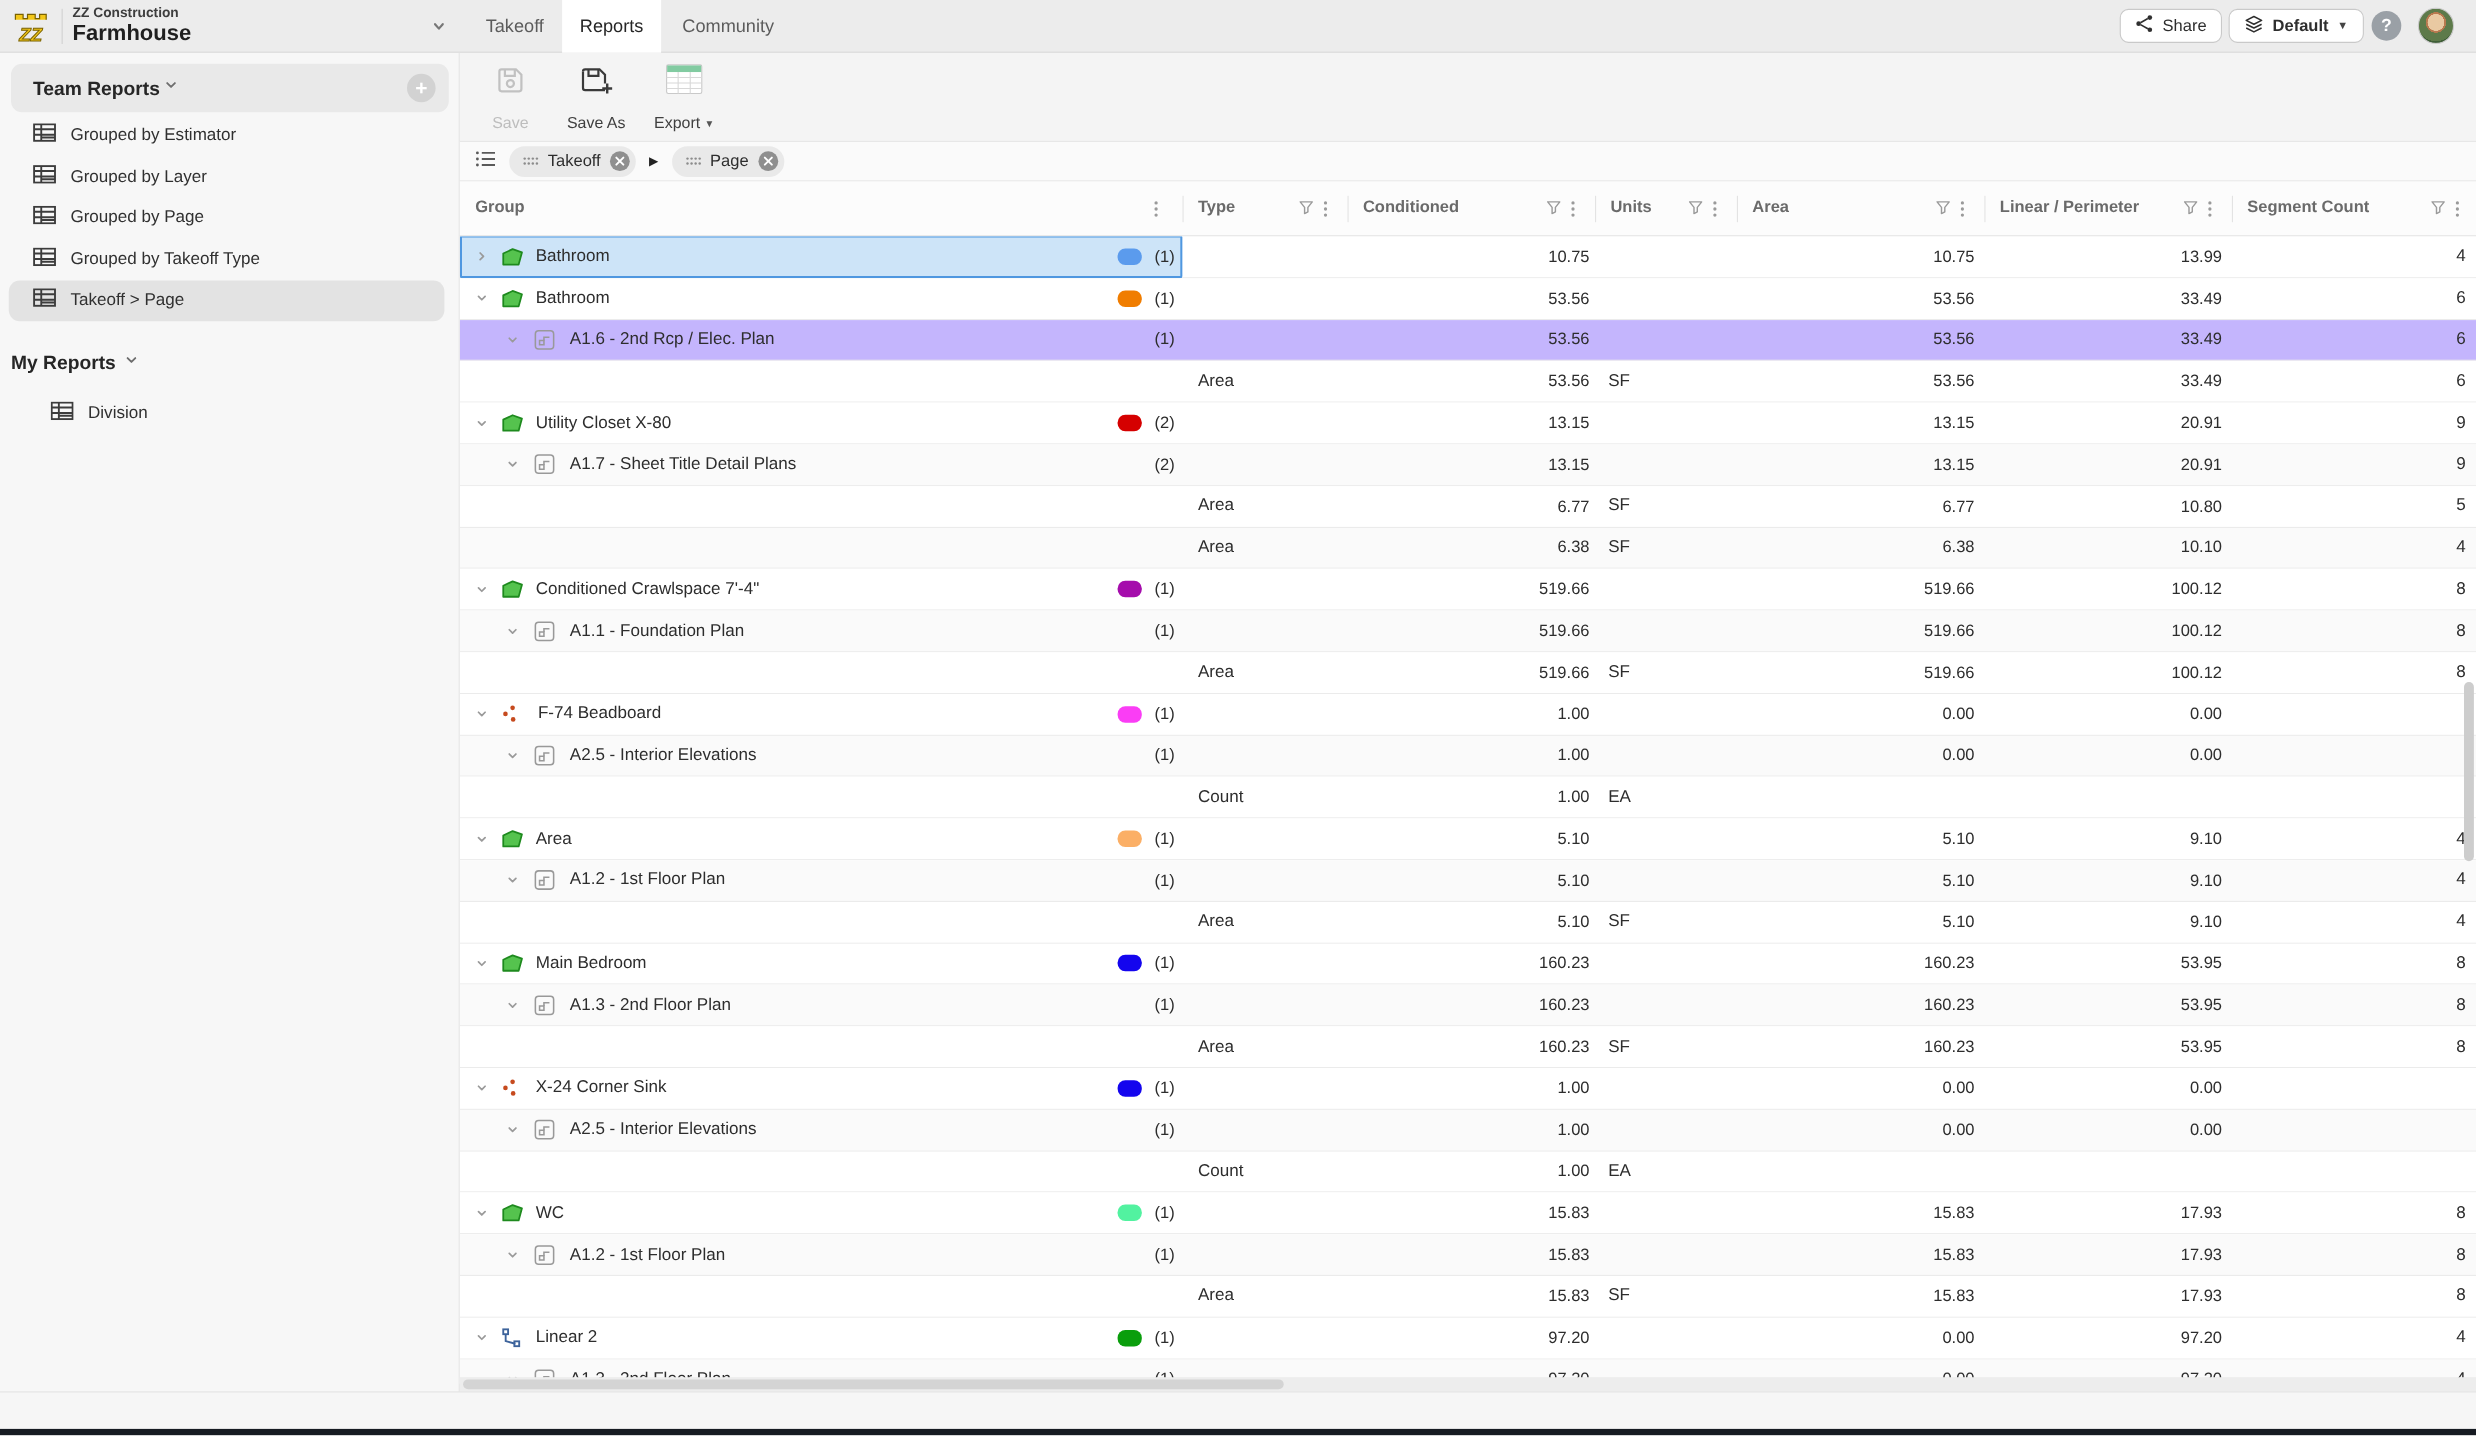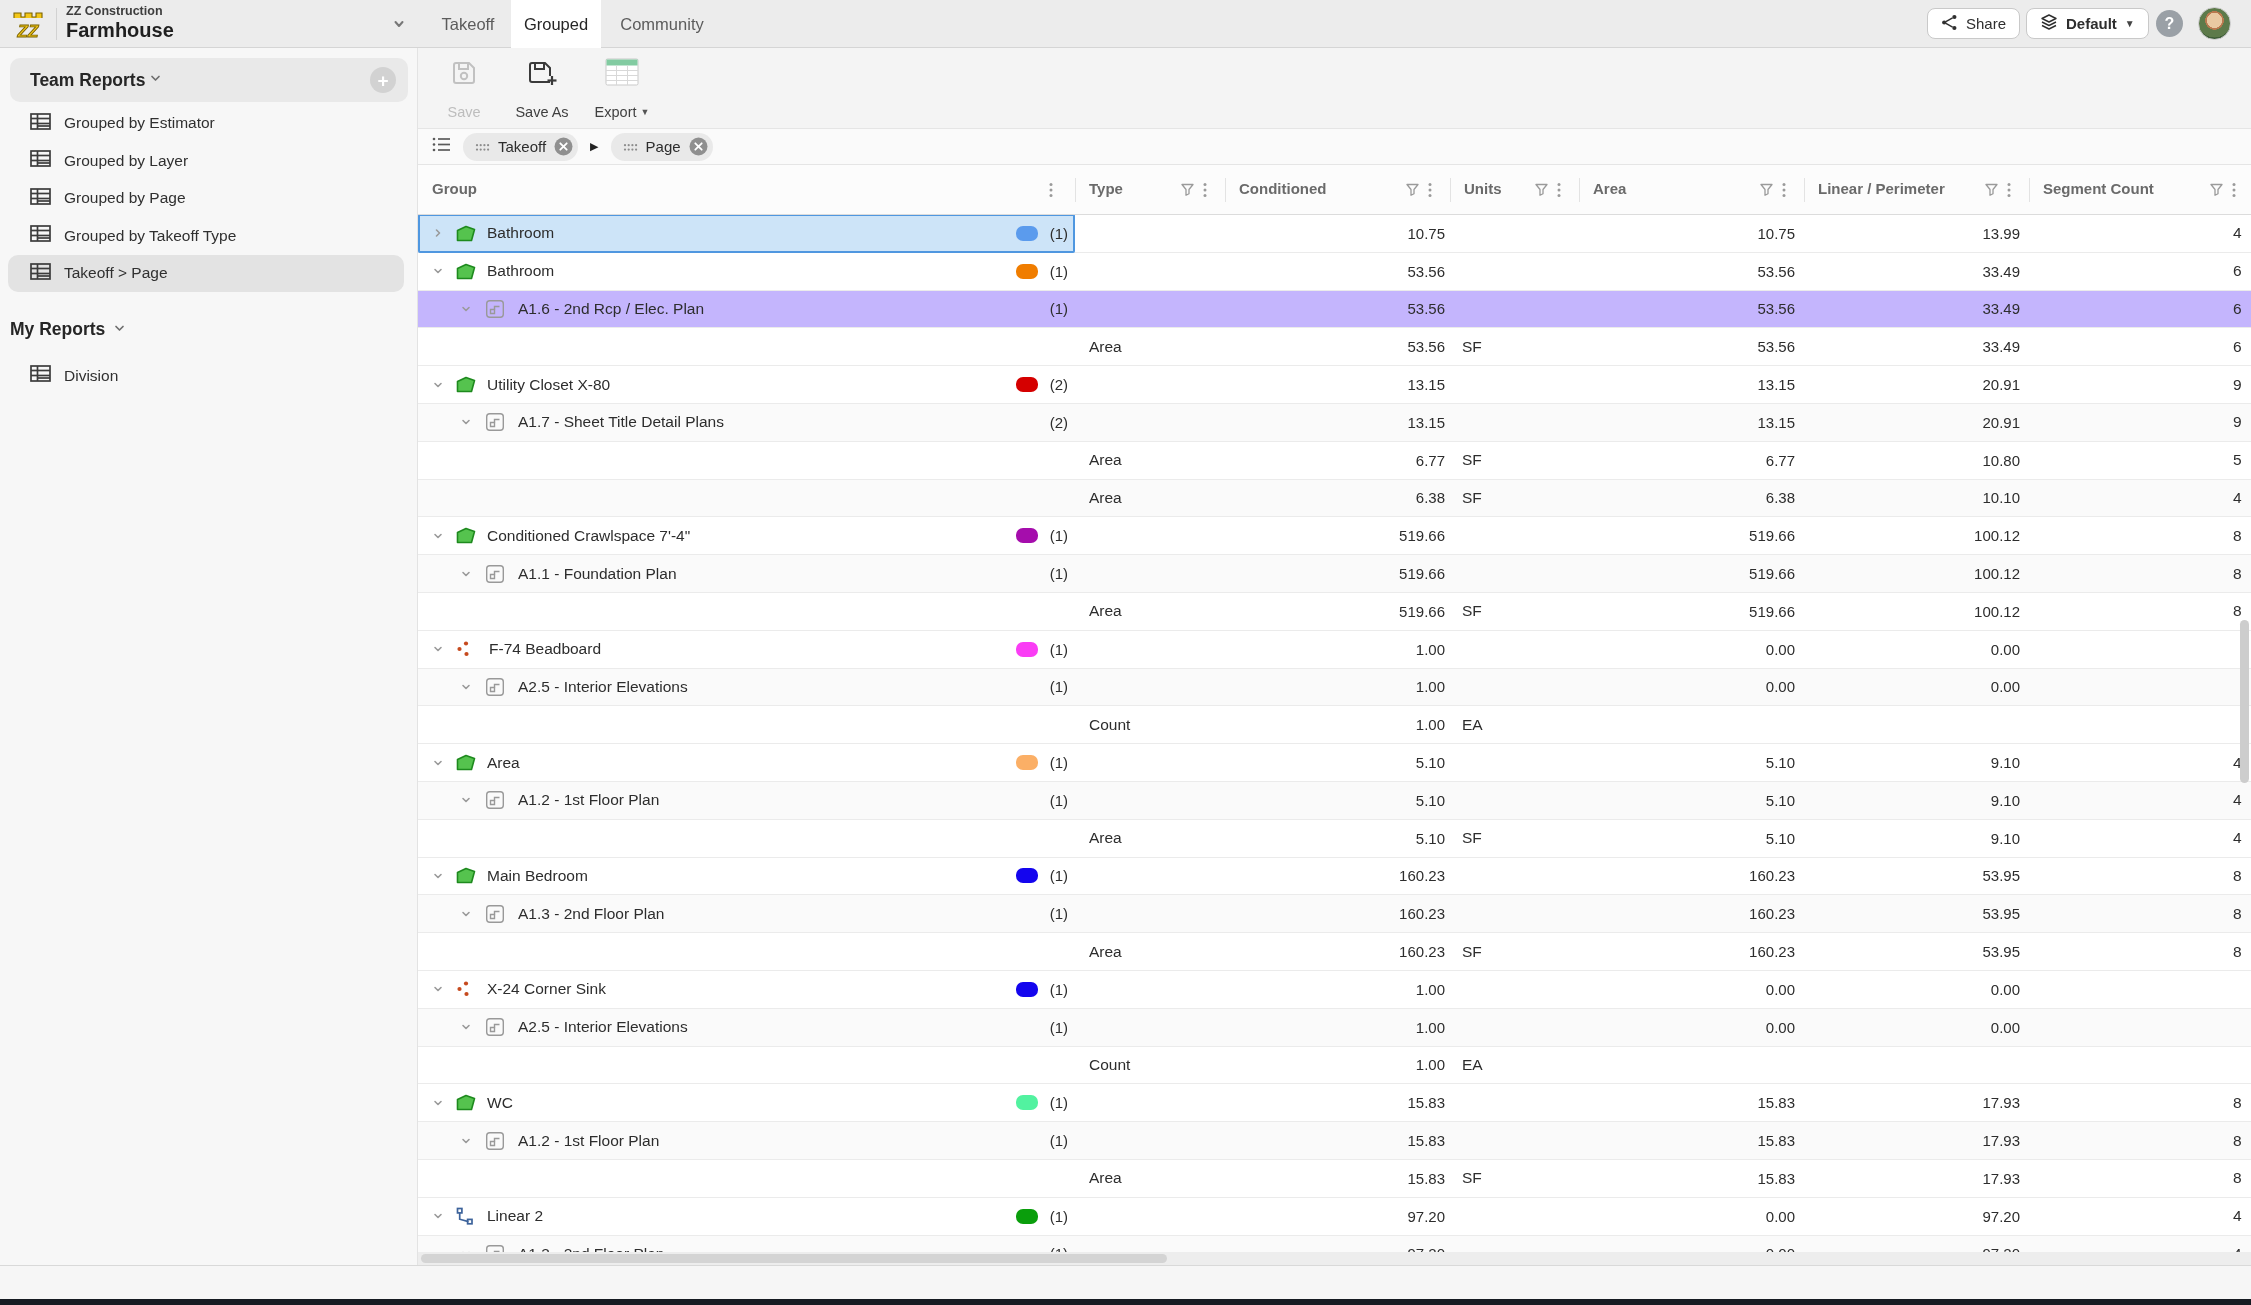--- a/index.html
+++ b/index.html
@@ -79,21 +79,21 @@
     <div class="abs" id="title-chevron">
       <svg width="14" height="14" viewBox="0 0 14 14">
           <polyline points="3.5,5 7,9 10.5,5" fill="none" stroke="#777" stroke-width="2" stroke-linejoin="round" stroke-linecap="round"></polyline>
         </svg>
     </div>
     <div id="tabs-holder">
         <div class="abs tab" style="left: 425px; width: 86px;">
           <span>Takeoff</span>
         </div>
         <div class="abs tab active" style="left: 511px; width: 90px;">
-          <span>Grouped</span>
+          <span>Reports</span>
         </div>
         <div class="abs tab" style="left: 601px; width: 122px;">
           <span>Community</span>
         </div>
       </div>
     <div class="abs topbtn" style="left:1927px;">
       <span>
         <svg width="17" height="17" viewBox="0 0 17 17" fill="#2f2f2f">
             <circle cx="3.2" cy="8.5" r="2.1"></circle>
             <circle cx="13.4" cy="3" r="2.1"></circle>
@@ -187,21 +187,21 @@
       </div>
     <div class="abs" id="my-header">
       <span class="section-label">My Reports</span>
       <span>
         <svg width="13" height="13" viewBox="0 0 13 13">
             <polyline points="3,4.5 6.5,8 10,4.5" fill="none" stroke="#6e6e6e" stroke-width="1.7" stroke-linejoin="round" stroke-linecap="round"></polyline>
           </svg>
       </span>
     </div>
     <div id="my-items-holder">
-        <div class="abs side-item" style="top: 309px;">
+        <div class="abs side-item" style="top: 309px; margin-left: 16px;">
           <span><svg width="21" height="17" viewBox="0 0 21 17" fill="none" stroke="#3c3c3c" stroke-width="1.7">
               <rect x="1" y="1" width="19" height="15"></rect>
               <line x1="7.5" y1="1" x2="7.5" y2="16"></line>
               <line x1="1" y1="5.5" x2="20" y2="5.5"></line>
               <line x1="1" y1="10.5" x2="20" y2="10.5"></line>
               <line x1="7.5" y1="13" x2="20" y2="13"></line>
             </svg></span>
           <span>Division</span>
         </div>
       </div>

